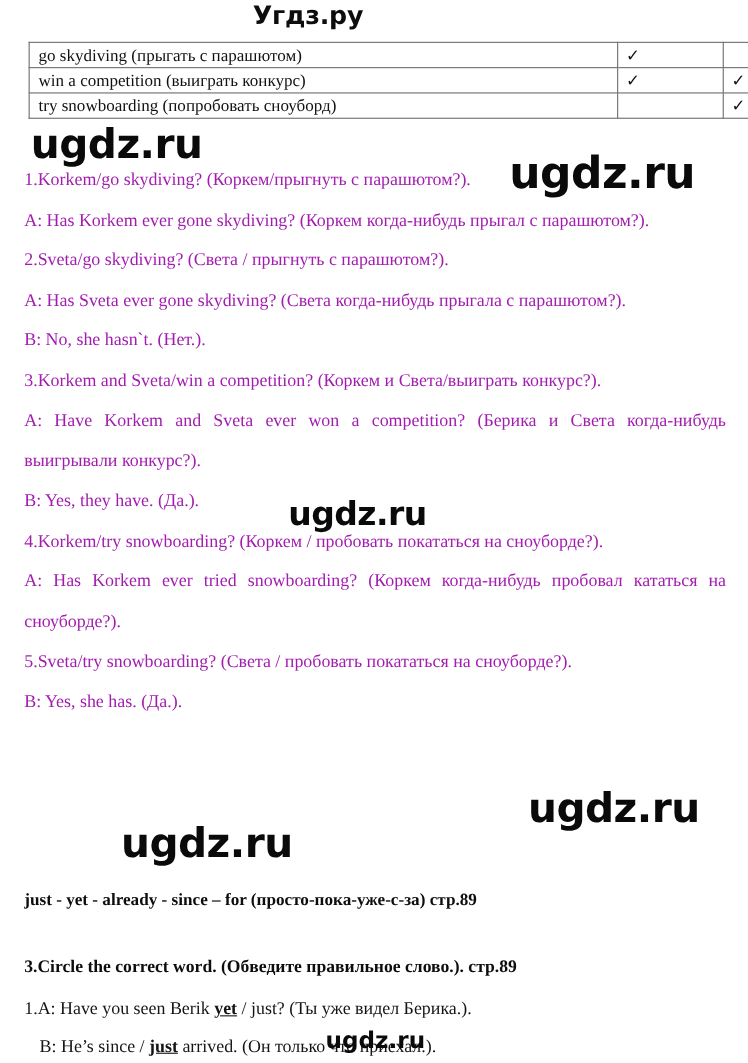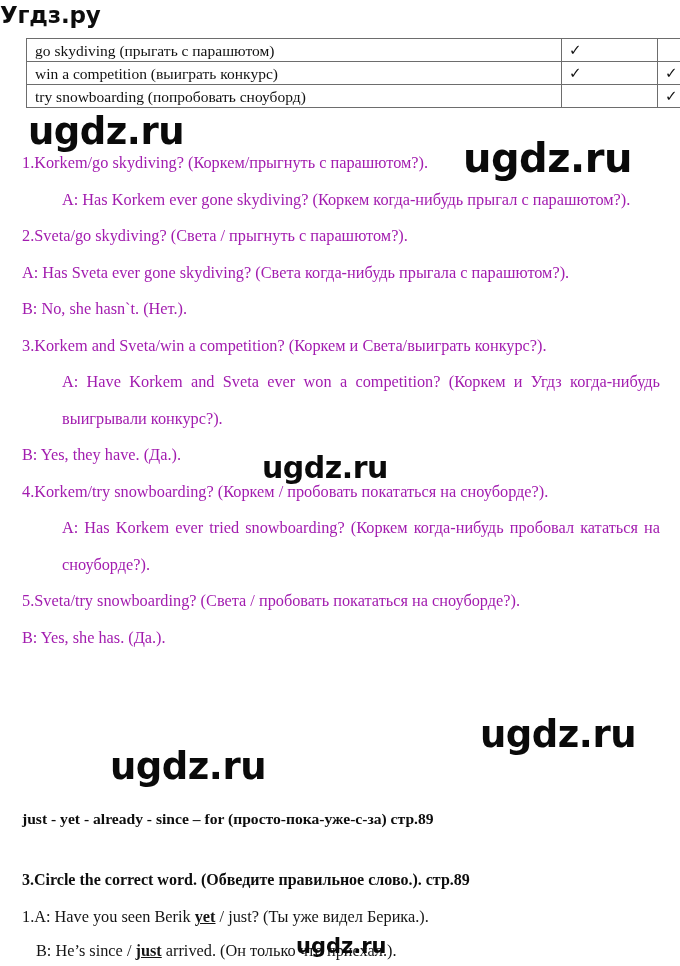--- a/index.html
+++ b/index.html
@@ -21,20 +21,21 @@
     width: 680px;
     height: 966px;
   }
 
   
   .site-header {
     position: absolute;
     top: 2px;
     left: 0;
     width: 560px;
+    text-align: center;
     font-family: "DejaVu Sans", "Liberation Sans", sans-serif;
     font-weight: 700;
     font-size: 23px;
     letter-spacing: -0.2px;
     color: #0d0d0d;
   }
 
   
   .tick-table {
     position: absolute;
@@ -72,21 +73,20 @@
   }
   .para {
     font-size: 16.3px;
     line-height: 36.5px;
     margin: 0;
     color: #a21caf;
   }
   .para.justify {
     text-align: justify;
     text-justify: inter-word;
-    margin-left: 40px;
   }
   .para.justify-last {
     text-align: justify;
   }
 
   
   .bold-line {
     position: absolute;
     left: 22px;
     font-weight: 700;
@@ -160,21 +160,21 @@
     </tbody>
   </table>
 
   <div class="body-block">
     <p class="para">1.Korkem/go skydiving? (Коркем/прыгнуть с парашютом?).</p>
     <p class="para justify justify-last">A: Has Korkem ever gone skydiving? (Коркем когда-нибудь прыгал с парашютом?).</p>
     <p class="para">2.Sveta/go skydiving? (Света / прыгнуть с парашютом?).</p>
     <p class="para">A: Has Sveta ever gone skydiving? (Света когда-нибудь прыгала с парашютом?).</p>
     <p class="para">B: No, she hasn`t. (Нет.).</p>
     <p class="para">3.Korkem and Sveta/win a competition? (Коркем и Света/выиграть конкурс?).</p>
-    <p class="para justify justify-last">A: Have Korkem and Sveta ever won a competition? (Коркем и Угдз когда-нибудь выигрывали конкурс?).</p>
+    <p class="para justify justify-last">A: Have Korkem and Sveta ever won a competition? (Берика и Света когда-нибудь выигрывали конкурс?).</p>
     <p class="para">B: Yes, they have. (Да.).</p>
     <p class="para">4.Korkem/try snowboarding? (Коркем / пробовать покататься на сноуборде?).</p>
     <p class="para justify justify-last">A: Has Korkem ever tried snowboarding? (Коркем когда-нибудь пробовал кататься на сноуборде?).</p>
     <p class="para">5.Sveta/try snowboarding? (Света / пробовать покататься на сноуборде?).</p>
     <p class="para">B: Yes, she has. (Да.).</p>
   </div>
 
   <div class="bold-line" id="keywords-line">just - yet - already - since – for (просто-пока-уже-с-за) стр.89</div>
 
   <div class="bold-line" id="task3-heading">3.Circle the correct word. (Обведите правильное слово.). стр.89</div>

